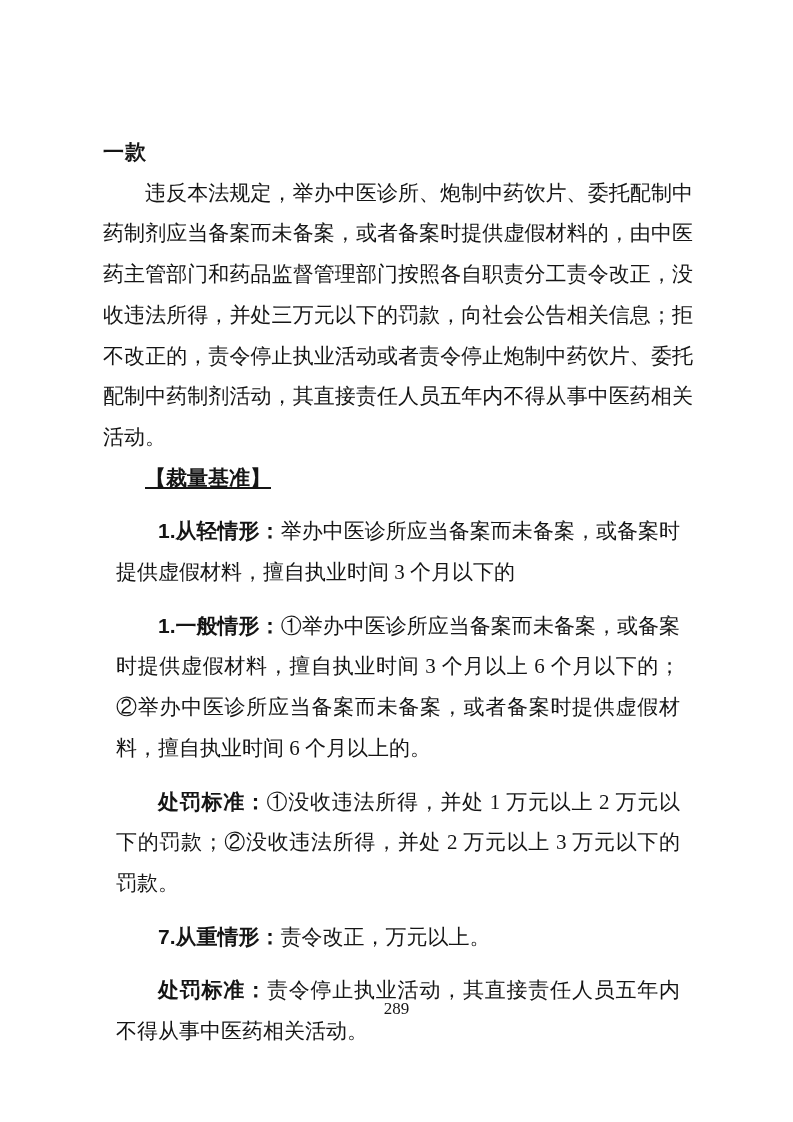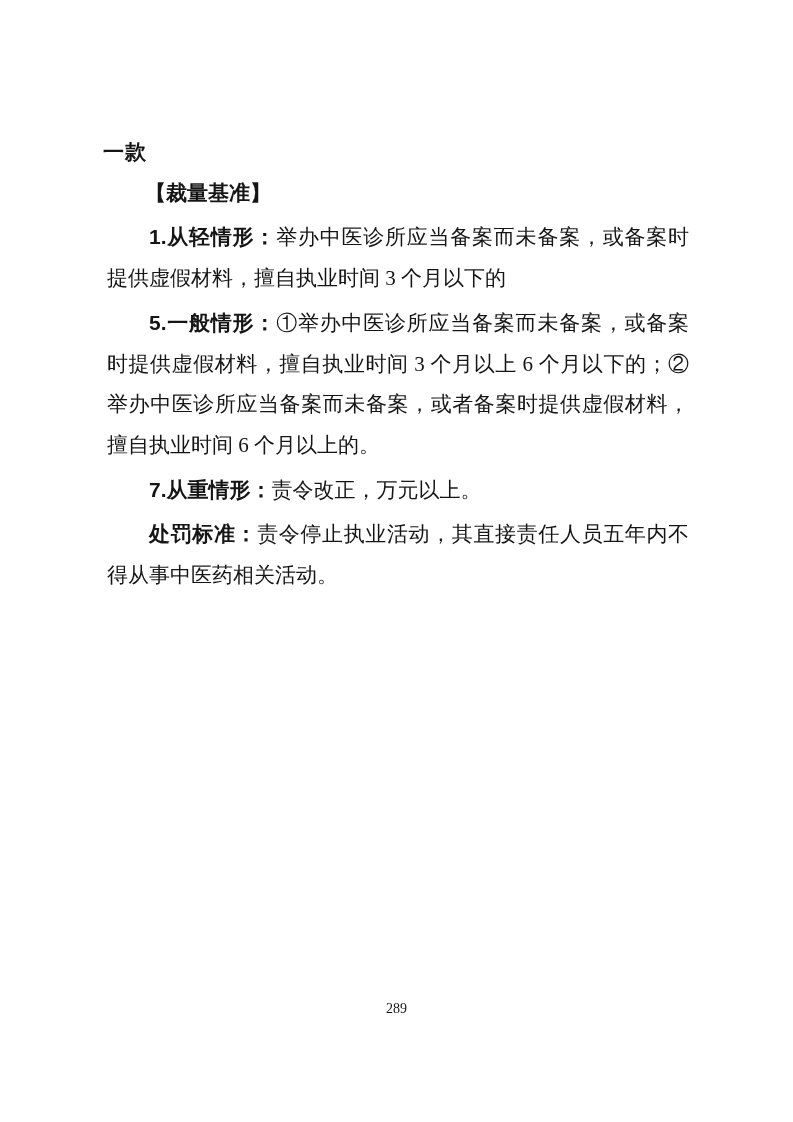--- a/index.html
+++ b/index.html
@@ -41,56 +41,59 @@
     text-indent: 2em;
   }
   .section-heading {
     margin: 0;
     padding: 0;
     font-size: 21px;
     line-height: 40.7px;
     font-weight: 700;
     text-indent: 2em;
     font-family: "Liberation Sans", "DejaVu Sans", sans-serif;
+    text-decoration: underline;
   }
   .item {
-    margin: 4px;
+    margin: 13px;
     text-indent: 2em;
   }
   .item-label {
     font-weight: 700;
     font-family: "Liberation Sans", "DejaVu Sans", sans-serif;
   }
   .page-number {
     position: absolute;
     top: 998px;
     left: 0;
     width: 100%;
     text-align: center;
-    font-size: 14px;
+    font-size: 17px;
     line-height: 22px;
     font-family: "Liberation Serif", "DejaVu Serif", serif;
   }
 </style>
 </head>
 <body>
 
 <div class="page" style="background: rgb(255, 255, 255); color: rgb(21, 21, 21);">
   <div class="content">
 
     <h1 class="clause-heading">一款</h1>
 
+    <p class="intro">违反本法规定，举办中医诊所、炮制中药饮片、委托配制中药制剂应当备案而未备案，或者备案时提供虚假材料的，由中医药主管部门和药品监督管理部门按照各自职责分工责令改正，没收违法所得，并处三万元以下的罚款，向社会公告相关信息；拒不改正的，责令停止执业活动或者责令停止炮制中药饮片、委托配制中药制剂活动，其直接责任人员五年内不得从事中医药相关活动。</p>
 
     <h2 class="section-heading">【裁量基准】</h2>
 
     <p class="item"><span class="item-label">1.从轻情形：</span><span class="item-text">举办中医诊所应当备案而未备案，或备案时提供虚假材料，擅自执业时间 3 个月以下的</span></p>
 
 
-    <p class="item"><span class="item-label">5.一般情形：</span><span class="item-text">①举办中医诊所应当备案而未备案，或备案时提供虚假材料，擅自执业时间 3 个月以上 6 个月以下的；②举办中医诊所应当备案而未备案，或者备案时提供虚假材料，擅自执业时间 6 个月以上的。</span></p>
+    <p class="item"><span class="item-label">1.一般情形：</span><span class="item-text">①举办中医诊所应当备案而未备案，或备案时提供虚假材料，擅自执业时间 3 个月以上 6 个月以下的；②举办中医诊所应当备案而未备案，或者备案时提供虚假材料，擅自执业时间 6 个月以上的。</span></p>
 
+    <p class="item"><span class="item-label">处罚标准：</span><span class="item-text">①没收违法所得，并处 1 万元以上 2 万元以下的罚款；②没收违法所得，并处 2 万元以上 3 万元以下的罚款。</span></p>
 
     <p class="item"><span class="item-label">7.从重情形：</span><span class="item-text">责令改正，万元以上。</span></p>
 
     <p class="item"><span class="item-label">处罚标准：</span><span class="item-text">责令停止执业活动，其直接责任人员五年内不得从事中医药相关活动。</span></p>
 
   </div>
 
   <div class="page-number">289</div>
 </div>
 

